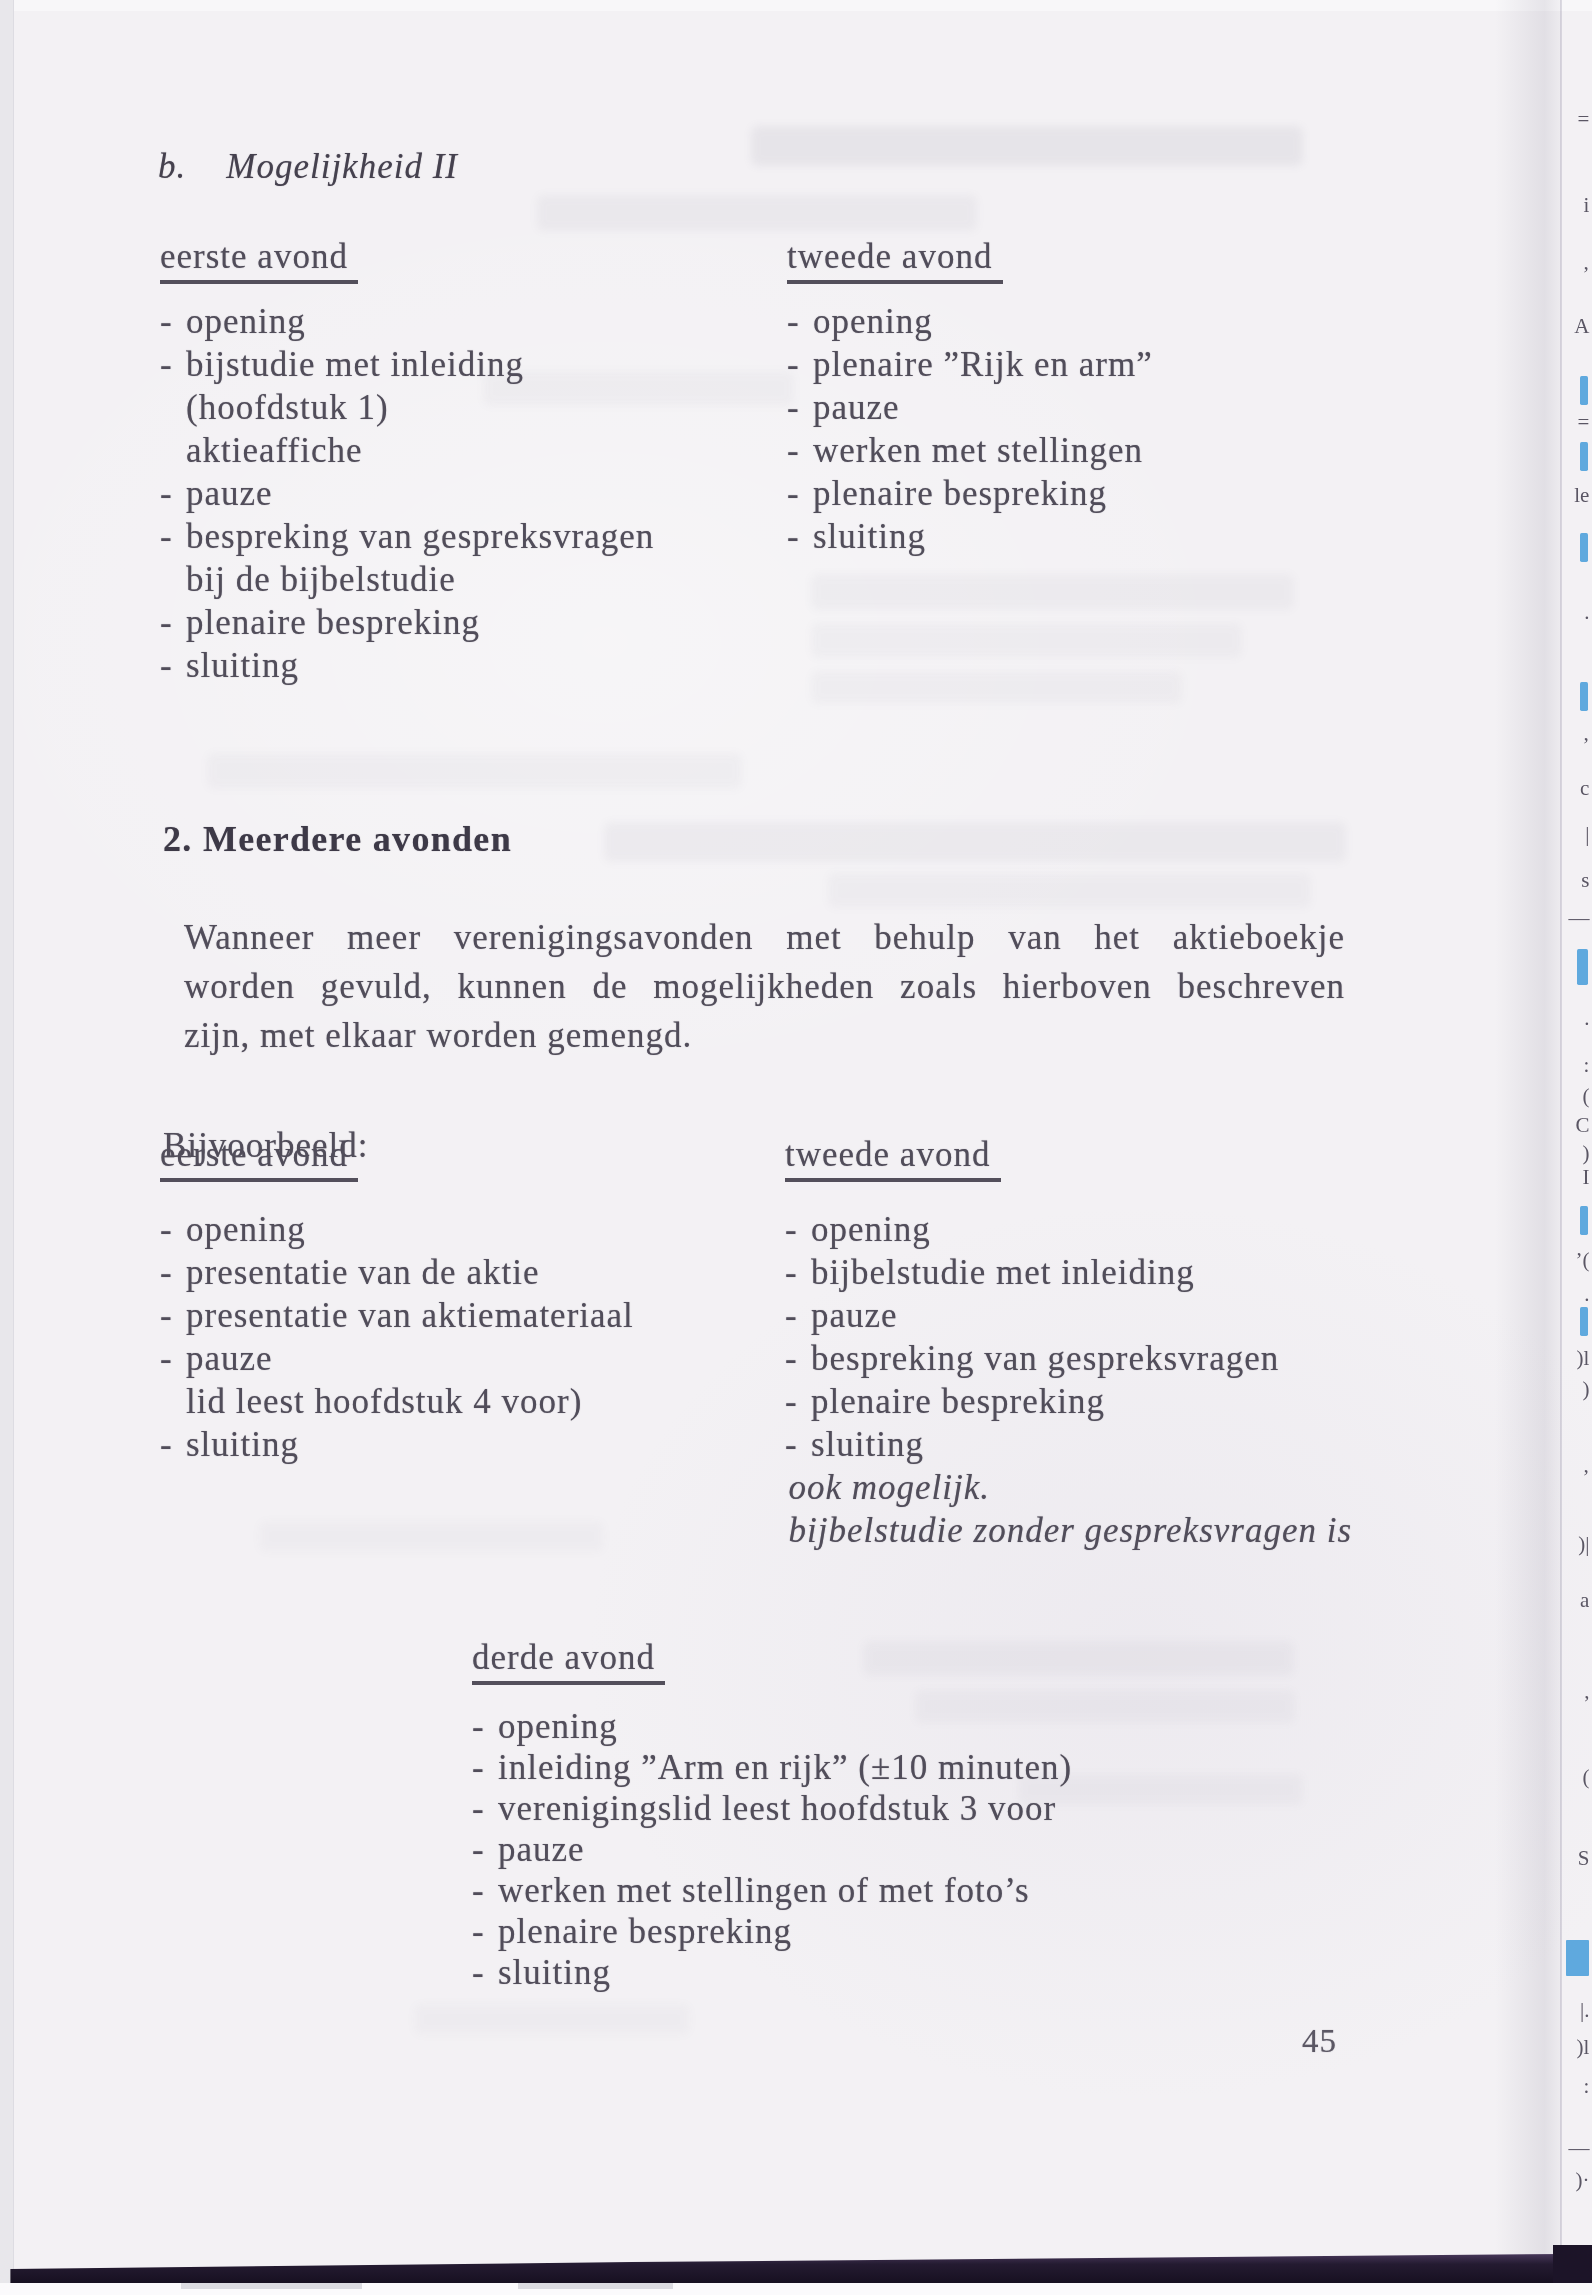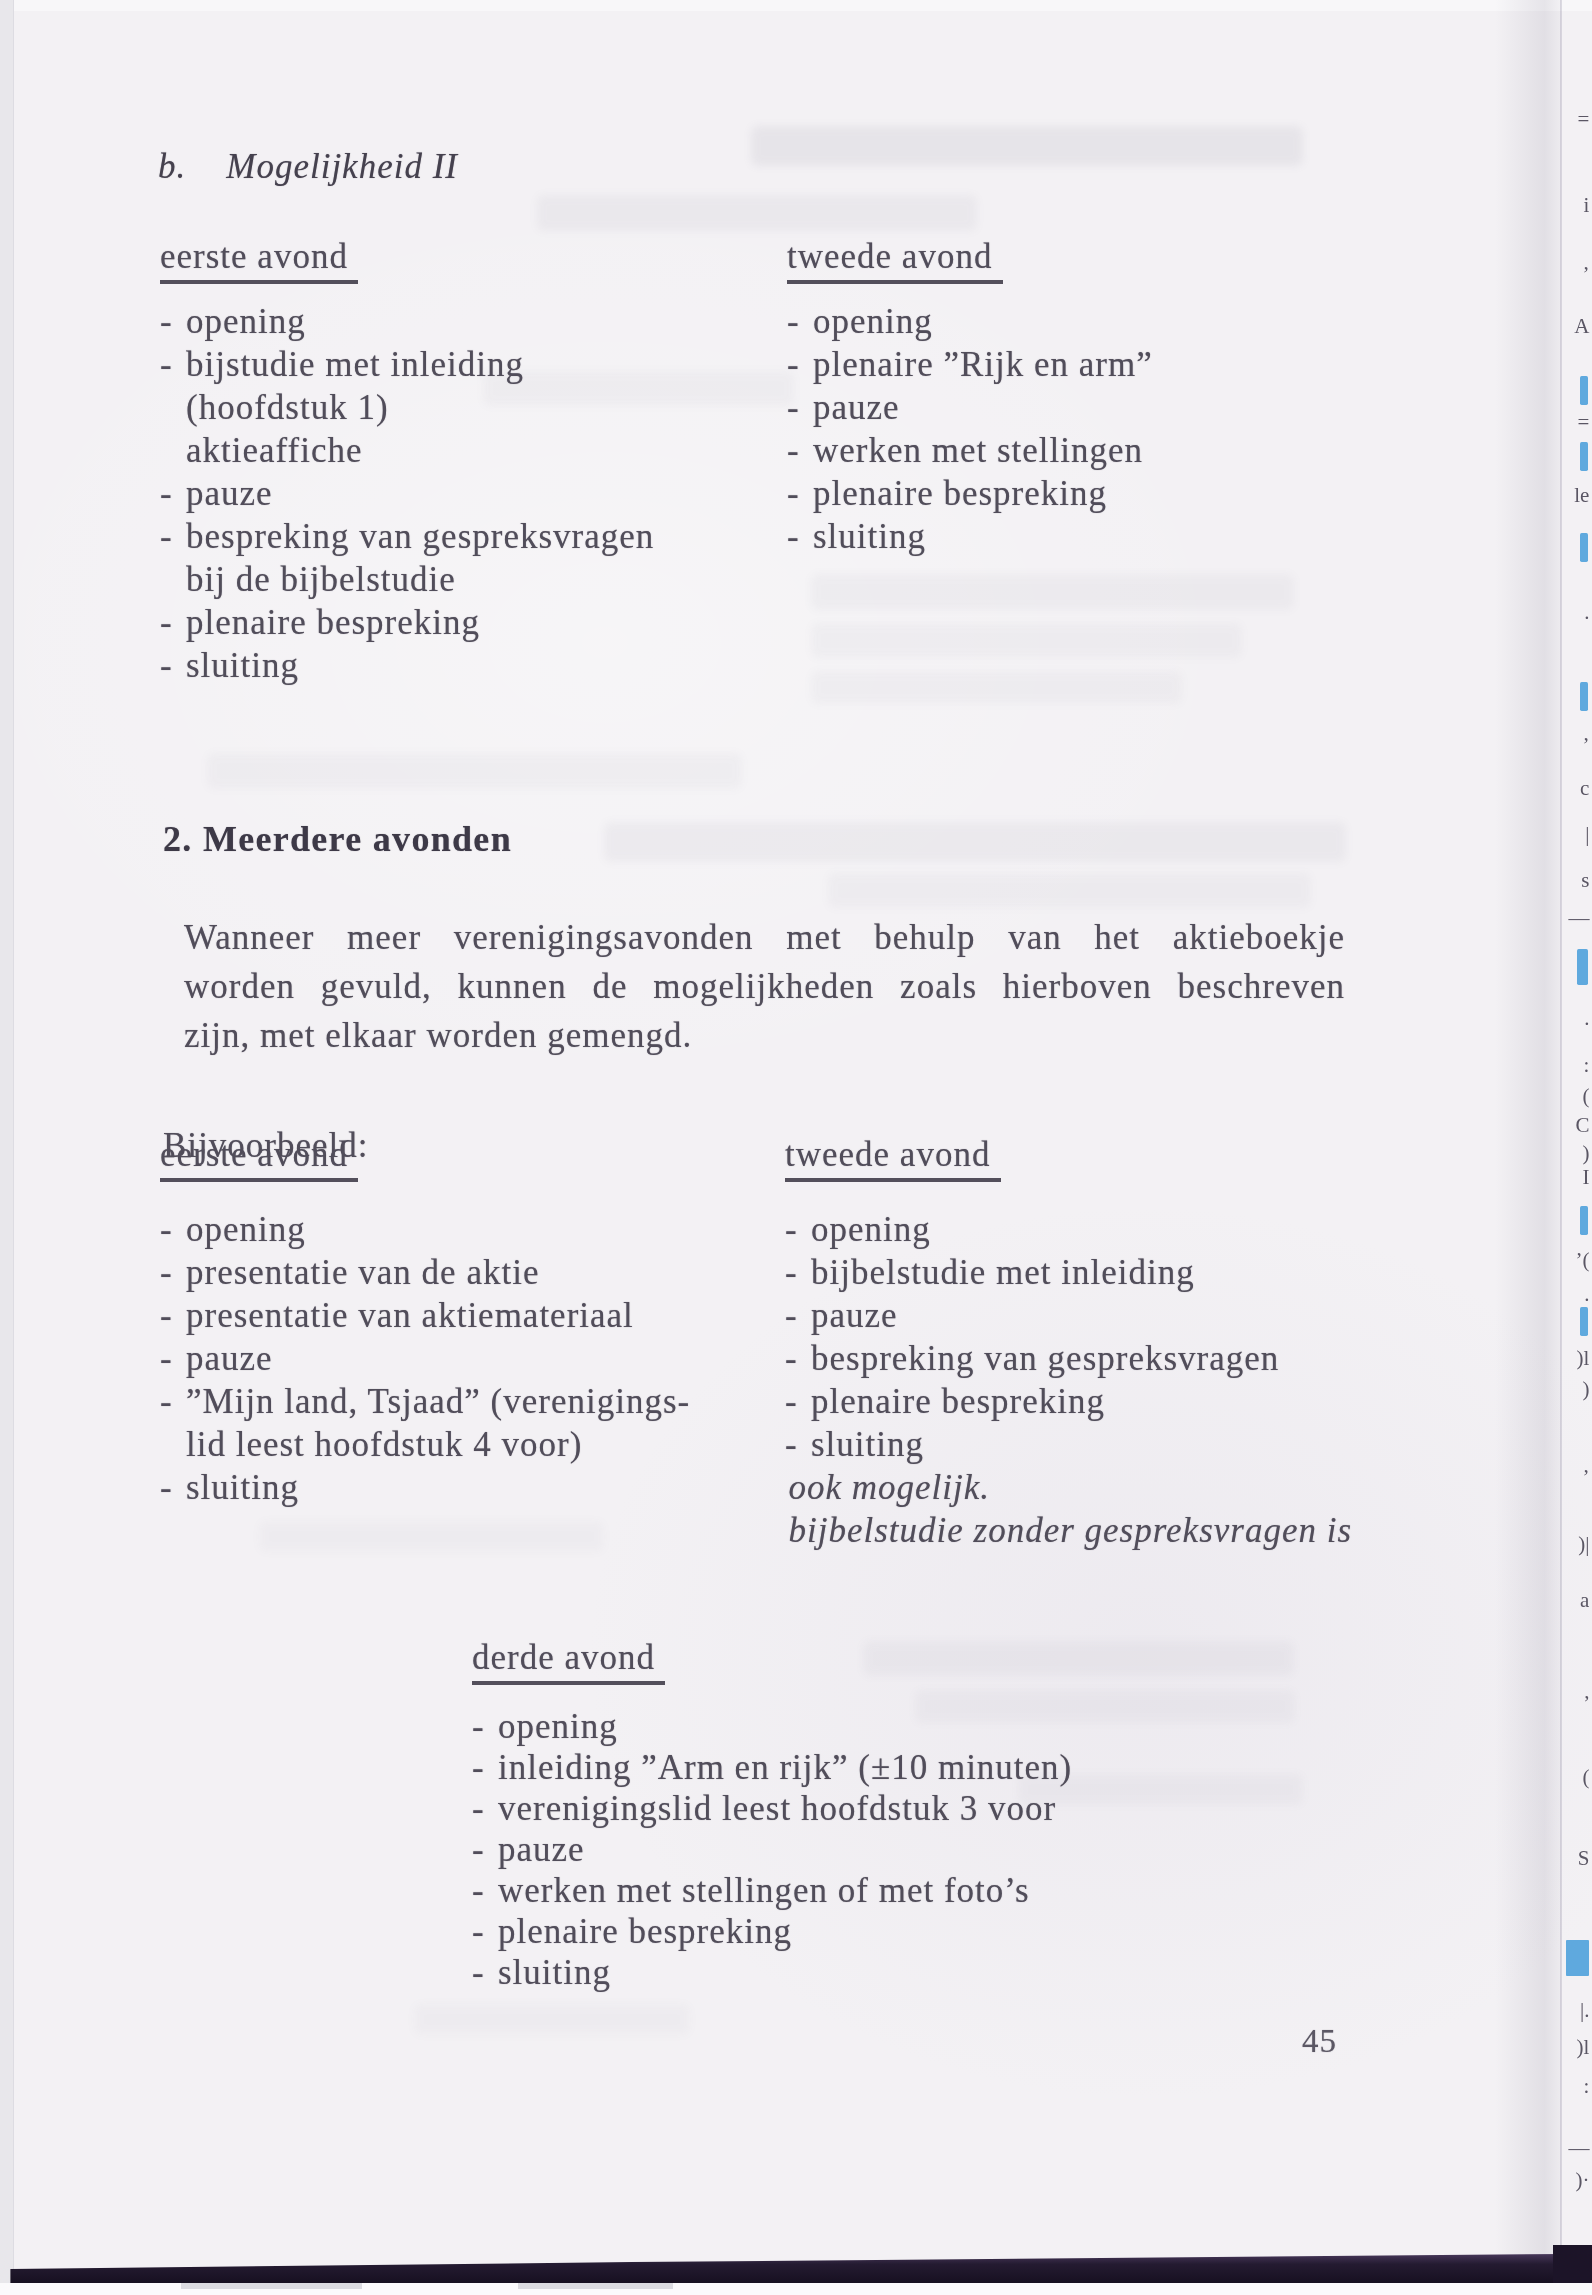--- a/index.html
+++ b/index.html
@@ -125,21 +125,20 @@
 
   <div class="abs txt" id="bijvoorbeeld">Bijvoorbeeld:</div>
 
   <div class="abs txt" id="s2c1">
     <div class="sched-header">eerste avond</div>
     <div class="list">
       <div class="li dash">opening</div>
       <div class="li dash">presentatie van de aktie</div>
       <div class="li dash">presentatie van aktiemateriaal</div>
       <div class="li dash">pauze</div>
-      <div class="li dash">”Mijn land, Tsjaad” (verenigings-</div>
       <div class="li cont">lid leest hoofdstuk 4 voor)</div>
       <div class="li dash">sluiting</div>
     </div>
   </div>
 
   <div class="abs txt" id="s2c2">
     <div class="sched-header">tweede avond</div>
     <div class="list">
       <div class="li dash">opening</div>
       <div class="li dash">bijbelstudie met inleiding</div>

